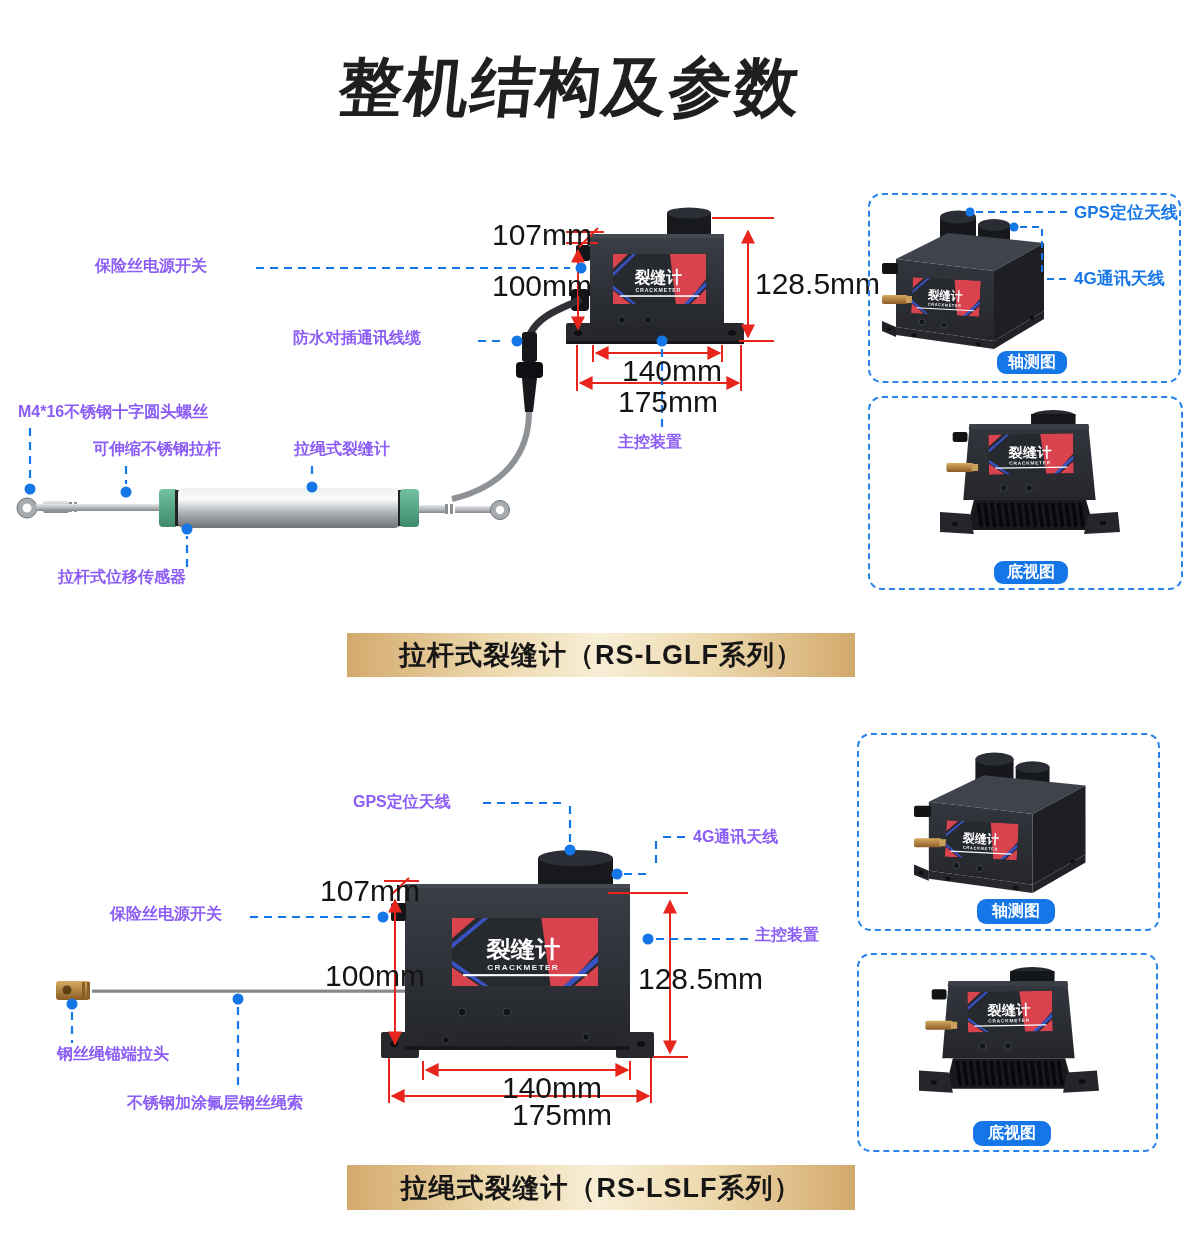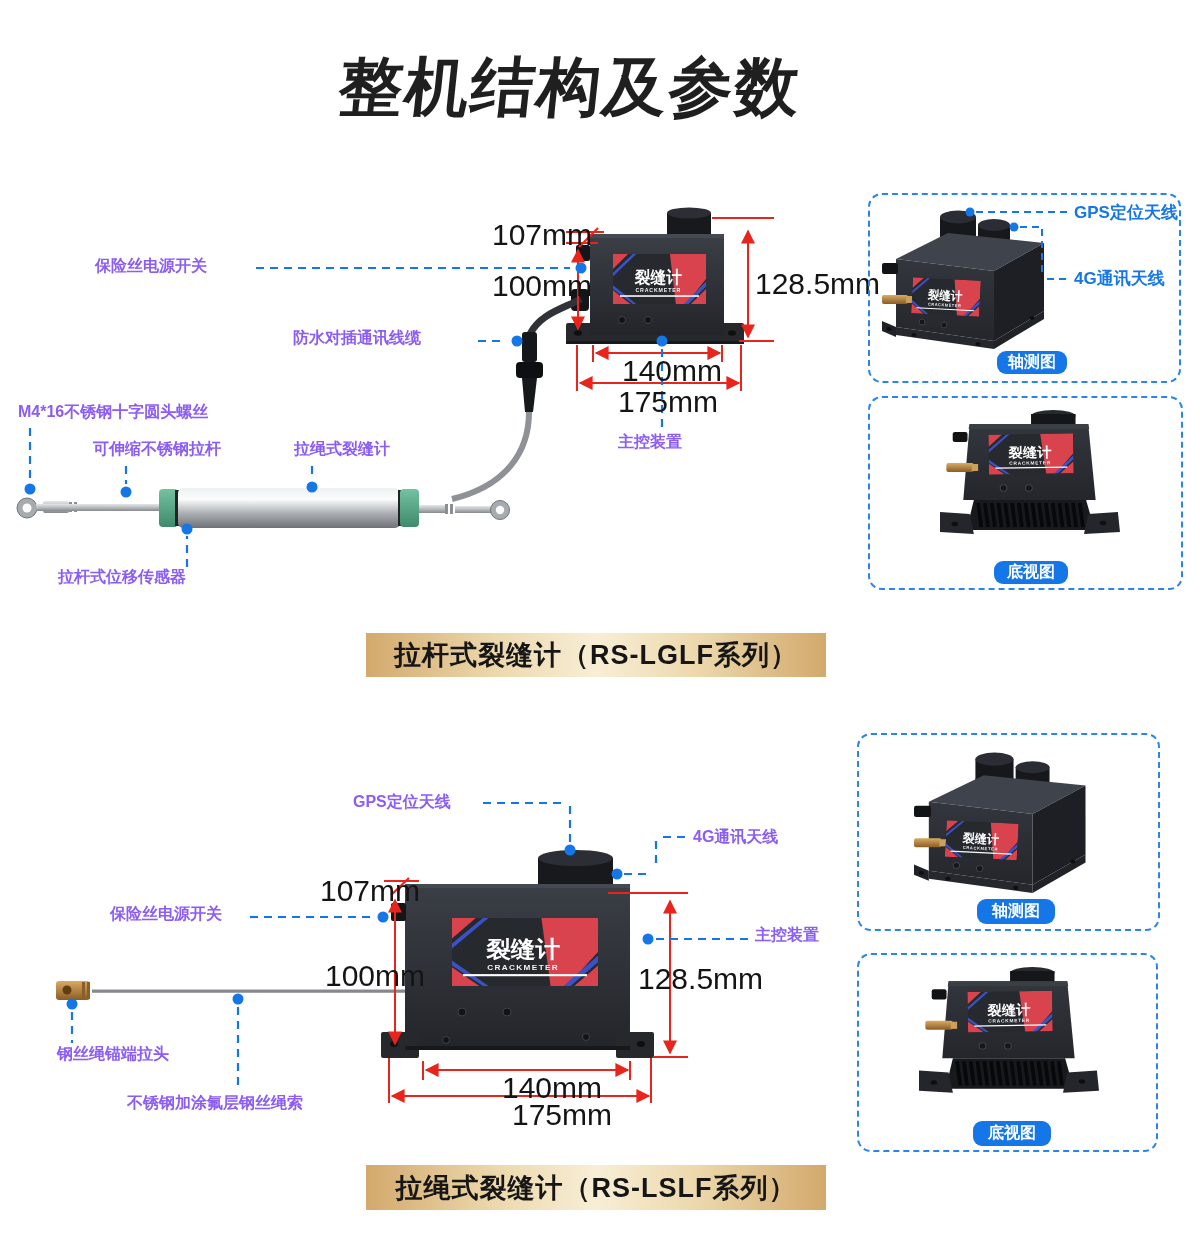--- a/index.html
+++ b/index.html
@@ -3,23 +3,23 @@
 <meta charset="utf-8">
 <style>
   html,body{margin:0;padding:0;background:#ffffff;}
   .page{position:relative;width:1200px;height:1248px;background:#ffffff;overflow:hidden;
         font-family:"Liberation Sans","DejaVu Sans",sans-serif;}
   .title{position:absolute;left:0;top:44px;width:1140px;text-align:center;
          font-size:64px;font-weight:900;color:#1f1f1f;transform:skewX(-6deg);letter-spacing:2px;}
   .lbl{position:absolute;color:#8b5cf6;font-size:16px;font-weight:600;white-space:nowrap;line-height:1.1;}
   .plbl{position:absolute;color:#1576e8;font-size:17px;font-weight:600;white-space:nowrap;line-height:1.1;}
   .dim{position:absolute;color:#141414;font-size:30px;font-weight:500;white-space:nowrap;line-height:1.05;}
-  .banner{position:absolute;width:460px;height:44px;display:flex;align-items:center;justify-content:center;
+  .banner{position:absolute;width:508px;height:44px;display:flex;align-items:center;justify-content:center;
           background:linear-gradient(90deg,#d3a96c 0%,#ecd8ac 28%,#f8eed6 50%,#ecd8ac 72%,#d3a96c 100%);
-          color:#161616;font-size:27px;font-weight:700;letter-spacing:1px;white-space:nowrap;margin-left:19px;}
+          color:#161616;font-size:27px;font-weight:700;letter-spacing:1px;white-space:nowrap;}
   .panel{position:absolute;border:2px dashed #2a84ea;border-radius:14px;box-sizing:border-box;}
   .badge{position:absolute;background:#1576e8;color:#ffffff;border-radius:9px;
          display:flex;align-items:center;justify-content:center;
          font-size:16px;font-weight:600;white-space:nowrap;}
   svg{position:absolute;left:0;top:0;overflow:visible;}
   .dgsvg{position:absolute;}
 </style>
 </head>
 <body>
 

